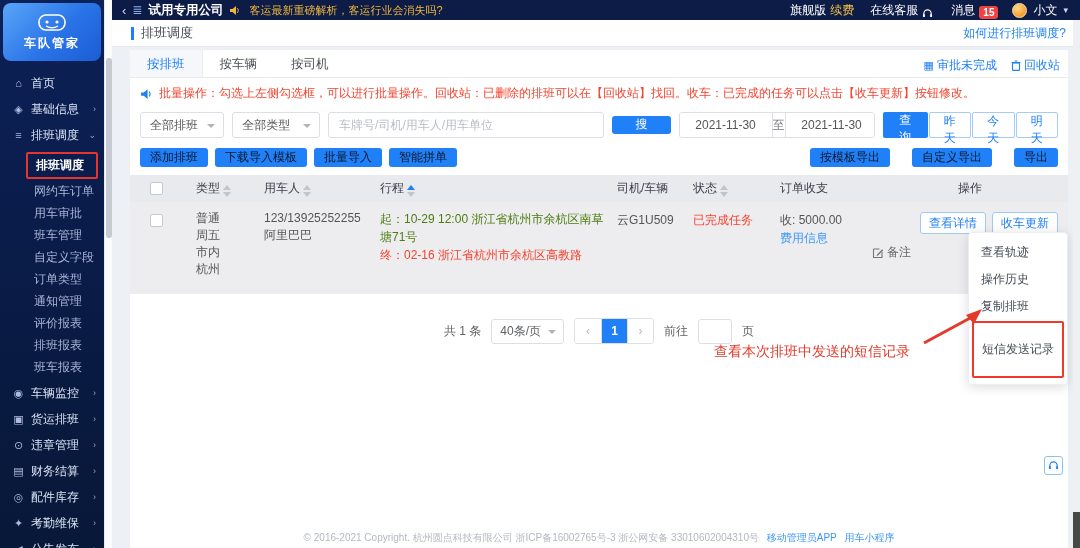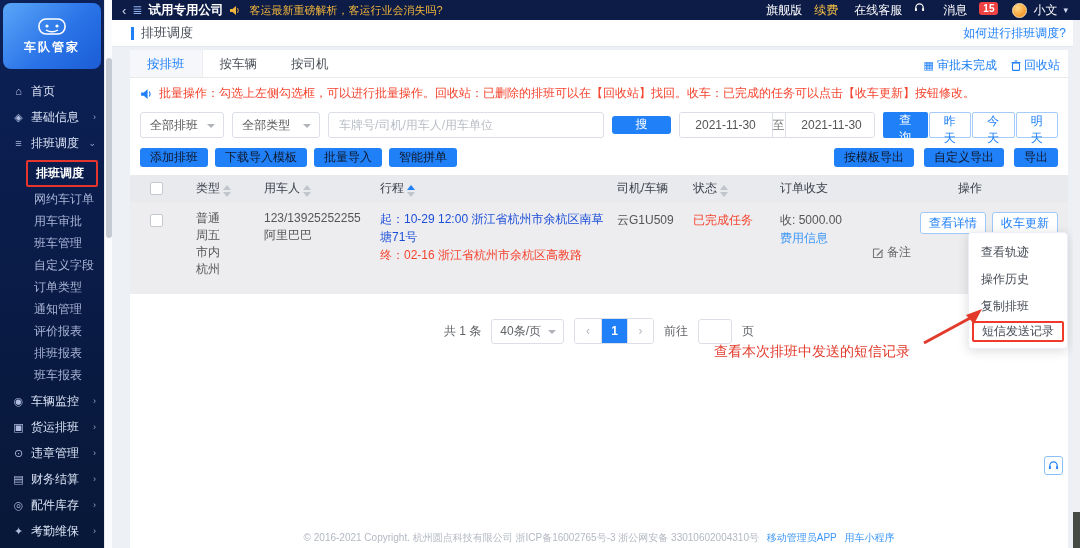--- a/index.html
+++ b/index.html
@@ -1,42 +1,42 @@
 <!DOCTYPE html>
 <html><head>
 <meta charset="utf-8">
 <style>
 * { box-sizing:border-box; margin:0; padding:0; }
 html,body { width:1080px; height:548px; overflow:hidden; }
 body { position:relative; font-family:"Liberation Sans","DejaVu Sans",sans-serif; background:#edf0f5; }
 
 
 #sidebar { position:absolute; left:0; top:0; width:104px; height:548px; background:linear-gradient(180deg,#0c2158 0%,#0a1c4a 40%,#081838 100%); z-index:3; }
-.logo-tile { height:66px; margin:3px; border-radius:8px; background:linear-gradient(135deg,#5aa6f8 0%,#2a74e8 55%,#1b5cd4 100%);
+.logo-tile { height:58px; margin:3px; border-radius:8px; background:linear-gradient(135deg,#5aa6f8 0%,#2a74e8 55%,#1b5cd4 100%);
   display:flex; flex-direction:column; align-items:center; justify-content:center; gap:2px; }
 .logo-title { font-size:12px; font-weight:bold; color:#fff; letter-spacing:2px; }
 .menu { padding-top:6px; font-size:12px; }
 .menu-item { height:26px; display:flex; align-items:center; gap:6px; padding:0 8px 0 12px; color:#dbe3f5; cursor:pointer; }
 .mi-icon { width:13px; text-align:center; font-size:11px; color:#aebbdf; flex:0 0 13px; }
 .mi-arrow { margin-left:auto; font-size:9px; color:#93a5cf; }
 .submenu { padding:2px 0 2px 0; }
 .submenu-item { height:22px; display:flex; align-items:center; padding-left:34px; color:#a9b5d6; cursor:pointer; }
 .submenu-item.active { height:30px; color:#fff; font-weight:bold; }
 .submenu-item.active .red-box { border:2px solid #e5352c; border-radius:2px; padding:3px 12px 3px 8px; margin-left:-8px; }
 .side-scroll { position:absolute; left:104px; top:0; width:8px; height:548px; background:#fafbfc; border-left:1px solid #e7e9ee; z-index:4; }
 .side-scroll .thumb { position:absolute; left:1px; top:58px; width:6px; height:180px; background:#c5cad3; border-radius:3px; }
 
 
 #topbar { position:absolute; left:112px; top:0; width:968px; height:20px; background:#0d1b47; display:flex; align-items:center; gap:6px; padding:0 12px 0 10px; color:#fff; font-size:12px; z-index:2; }
 .tb-back { color:#cfd9f2; font-size:13px; cursor:pointer; }
 .tb-list { color:#8fb0e8; font-size:12px; cursor:pointer; }
 .tb-company { font-weight:bold; font-size:12.5px; }
 .tb-announce { color:#f0b63b; font-size:11px; margin-left:2px; }
 .tb-spacer { flex:1; }
-.tb-item { display:flex; align-items:flex-start; gap:12px; cursor:pointer; white-space:nowrap; }
+.tb-item { display:flex; align-items:flex-end; gap:4px; cursor:pointer; white-space:nowrap; }
 .tb-renew { color:#f7c244; text-decoration:none; }
 .tb-badge { background:#ef4343; color:#fff; font-size:10px; border-radius:3px; padding:0 4px; line-height:13px; font-weight:bold; }
 .tb-avatar { width:15px; height:15px; border-radius:50%; background:radial-gradient(circle at 35% 30%,#ffd98a,#f59b2d 70%); border:1px solid #ffe2ae; }
 .tb-caret { font-size:9px; color:#cfd9f2; }
 
 
 #pagestrip { position:absolute; left:112px; top:20px; width:968px; height:27px; background:#fff; border-bottom:1px solid #e4e7ed; display:flex; align-items:center; padding:0 14px 0 19px; z-index:1; }
 .accent-bar { width:3px; height:13px; background:#2080f7; margin-right:7px; }
 .page-title { font-size:13px; color:#454a54; font-weight:normal; }
 .help-link { margin-left:auto; font-size:12px; color:#2080f7; text-decoration:none; cursor:pointer; }
@@ -63,21 +63,21 @@
 .filters-right { margin-left:auto; display:flex; align-items:center; gap:8px; }
 .date-group { display:flex; height:26px; border:1px solid #dcdfe6; border-radius:3px; overflow:hidden; font-size:12px; }
 .date-cell { width:92px; border:none; text-align:center; font-size:12px; color:#555; outline:none; font-family:inherit; }
 .date-sep { width:26px; display:flex; align-items:center; justify-content:center; color:#777; border-left:1px solid #dcdfe6; border-right:1px solid #dcdfe6; background:#fff; }
 .range-group { display:flex; gap:1px; }
 .btn-day { background:#fff; border:1px solid #a5cbf8; color:#2080f7; height:26px; padding:0 10px; font-size:12px; border-radius:2px; cursor:pointer; font-family:inherit; }
 .btn-query { height:26px; padding:0 12px; border-radius:2px; }
 
 .actions { display:flex; align-items:center; gap:7px; padding:5px 10px 8px; }
 .btn-sm { background:#2080f7; color:#0f172a; height:19px; padding:0 10px; }
-.actions-right { margin-left:auto; display:flex; gap:10px; }
+.actions-right { margin-left:auto; display:flex; gap:22px; }
 
 
 .thead { display:flex; align-items:center; background:#e9eaee; height:27px; font-size:12px; color:#3c414b; }
 .trow { display:flex; background:#ededf0; padding:8px 0 16px; font-size:12px; color:#555; min-height:76px; }
 .c-check { width:44px; padding-left:20px; display:flex; align-items:center; }
 .trow .c-check { align-items:flex-start; padding-top:4px; }
 .c-type { width:80px; padding-left:22px; }
 .c-user { width:120px; padding-left:10px; }
 .c-trip { width:236px; padding-left:6px; }
 .c-vehicle { width:78px; padding-left:7px; }
@@ -85,21 +85,21 @@
 .c-money { width:100px; padding-left:8px; }
 .c-op { width:196px; }
 .thead .c-op { text-align:center; }
 .cb { width:13px; height:13px; background:#fff; border:1px solid #c4c9d1; border-radius:2px; cursor:pointer; }
 .hcell { display:flex; align-items:flex-end; gap:3px; cursor:pointer; }
 .sorter { display:inline-flex; flex-direction:column; gap:2px; }
 .car-up { width:0; height:0; border:4px solid transparent; border-bottom:5px solid #c0c4cc; border-top:none; }
 .car-dn { width:0; height:0; border:4px solid transparent; border-top:5px solid #c0c4cc; border-bottom:none; }
 .car-up.on { border-bottom-color:#2080f7; }
 .cell-line { line-height:17px; }
-.trip-start { color:#1d4ed8; line-height:18px; }
+.trip-start { color:#4d7c0f; line-height:18px; }
 .trip-end { color:#f5432e; line-height:18px; }
 .status-done { color:#f5432e; padding-top:2px; }
 .fee-link { color:#3e97f5; cursor:pointer; line-height:19px; }
 .op-cell { display:flex; justify-content:flex-end; gap:9px; padding:2px 10px 0 0; }
 .note { display:flex; align-items:center; gap:3px; color:#666; margin-top:15px; cursor:pointer; }
 .op-buttons { display:flex; flex-direction:column; align-items:flex-end; gap:5px; }
 .op-row1 { display:flex; gap:6px; }
 .btn-outline { background:#fff; border:1px solid #9ec9f8; color:#2080f7; height:22px; padding:0 8px; border-radius:3px; font-size:12px; cursor:pointer; font-family:inherit; }
 .btn-more { background:#2080f7; color:#fff; border:none; height:22px; padding:0 12px; border-radius:3px; font-size:12px; cursor:pointer; font-family:inherit; }
 
@@ -109,21 +109,21 @@
 .pg-size:after { content:""; position:absolute; right:7px; top:10px; border:4px solid transparent; border-top-color:#b0b3ba; }
 .pager { display:flex; height:26px; border:1px solid #dcdfe6; border-radius:3px; overflow:hidden; }
 .pg-btn { width:26px; display:flex; align-items:center; justify-content:center; background:#fff; color:#b4b9c2; cursor:pointer; }
 .pg-btn + .pg-btn { border-left:1px solid #dcdfe6; }
 .pg-btn.current { background:#2080f7; color:#fff; font-weight:bold; }
 .goto-input { width:34px; height:25px; border:1px solid #dcdfe6; border-radius:3px; outline:none; text-align:center; font-family:inherit; }
 
 
 .more-menu { position:absolute; right:0; top:182px; width:100px; background:#fff; border:1px solid #ebeef5; border-radius:4px; box-shadow:0 2px 12px rgba(0,0,0,.14); padding:6px 0; z-index:6; }
 .mm-item { padding:5px 12px; font-size:12px; color:#454a54; cursor:pointer; }
-.mm-item.hl { border:2px solid #f0382b; border-radius:2px; margin:1px 3px 0; padding:0 8px;text-align:right; }
+.mm-item.hl { border:2px solid #f0382b; border-radius:2px; margin:1px 3px 0; padding:18px 8px;text-align:right; }
 
 
 .ann-text { position:absolute; left:584px; top:293px; color:#e23a2b; font-size:14px; z-index:6; }
 .ann-arrow { position:absolute; left:788px; top:255px; z-index:6; }
 
 
 .footer { position:absolute; bottom:3px; left:0; width:100%; text-align:center; font-size:10px; color:#b3b8c2; }
 .footer a { color:#3e97f5; text-decoration:none; margin-left:5px; cursor:pointer; }
 
 

